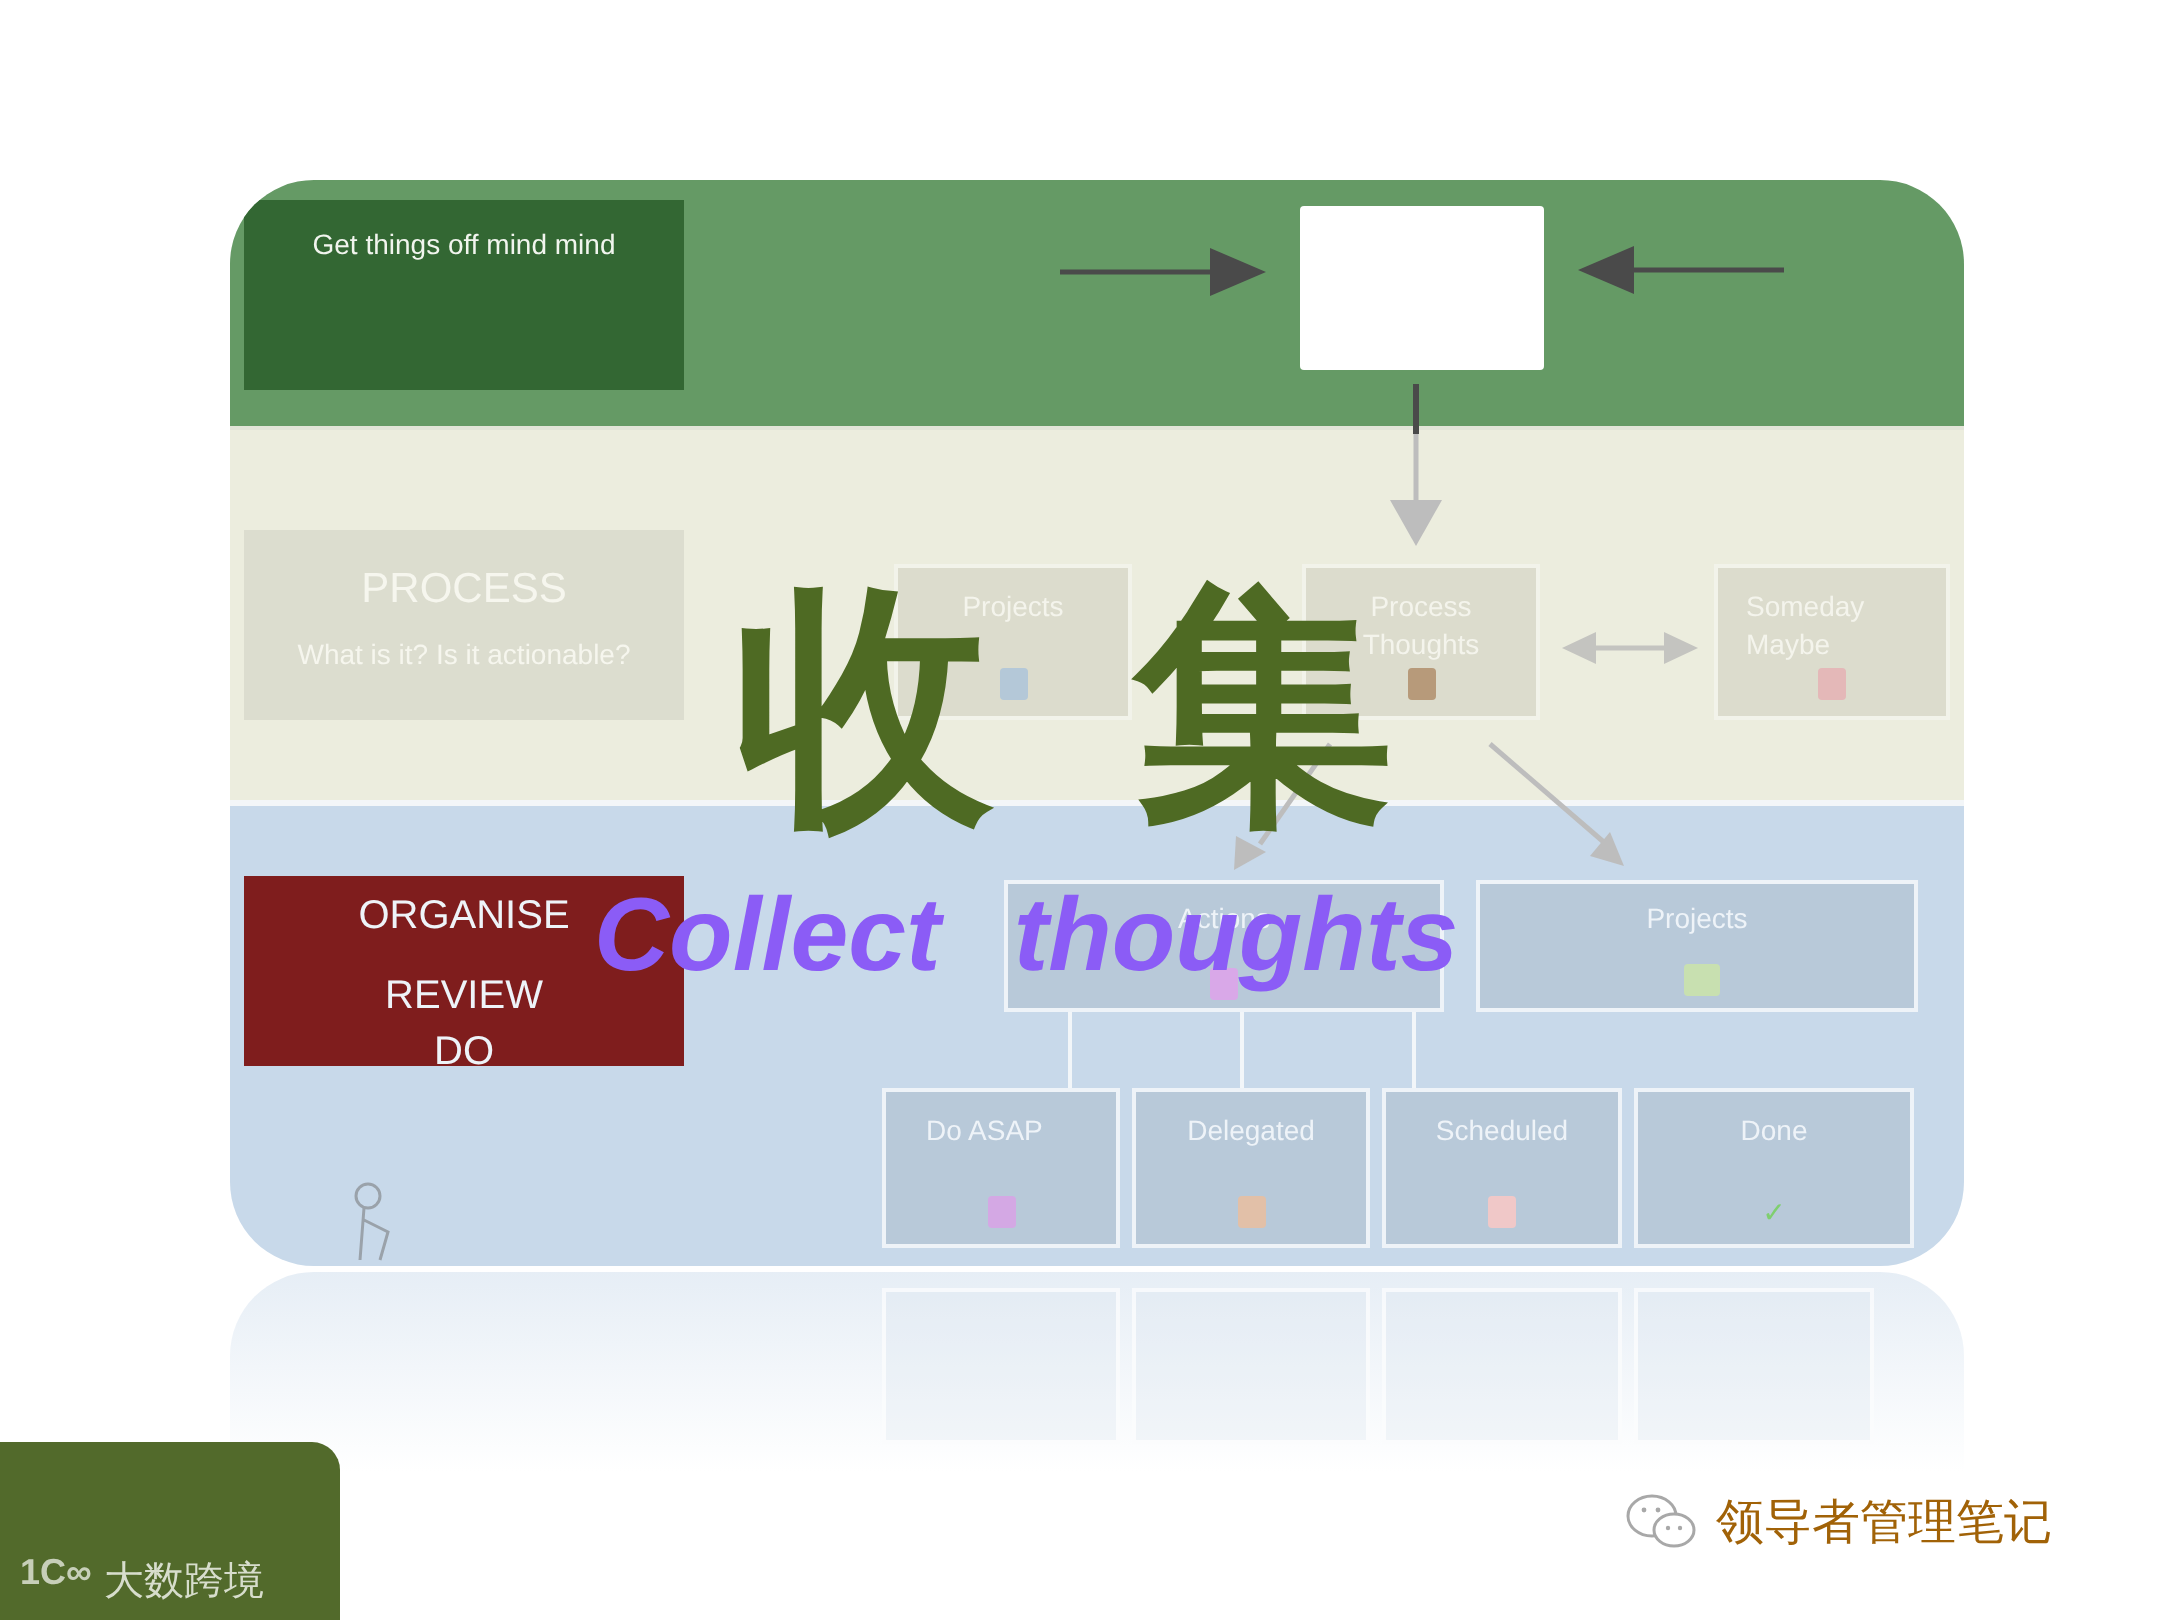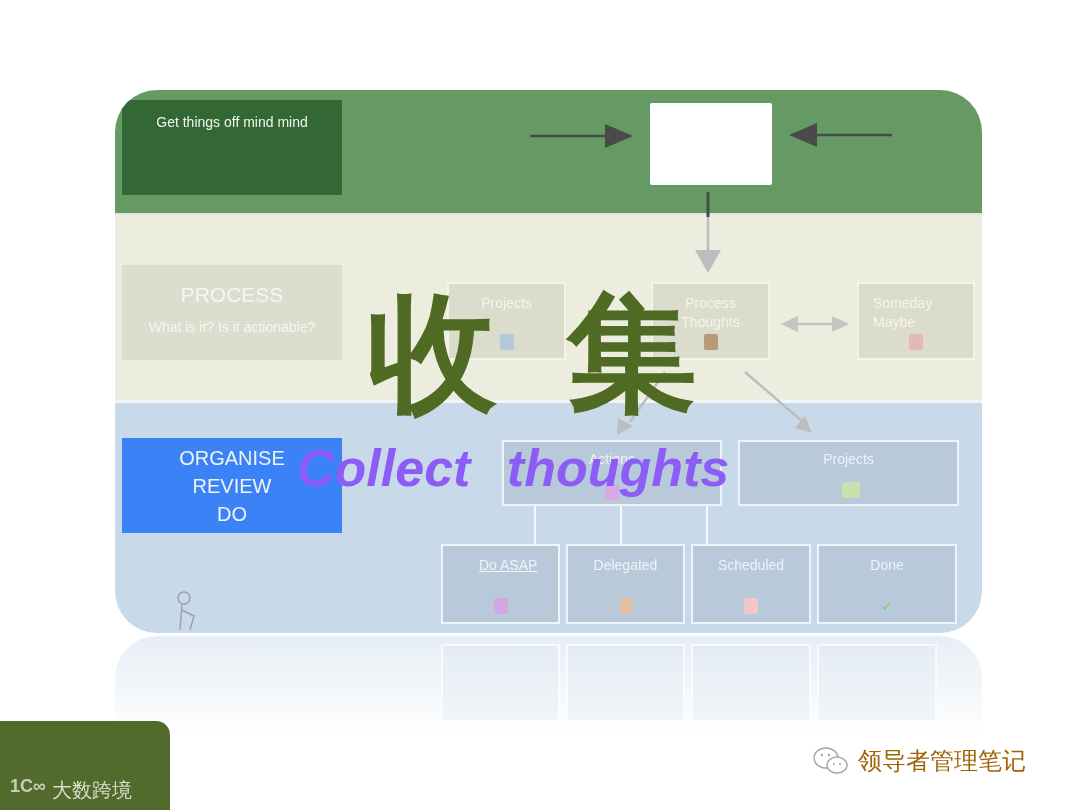--- a/index.html
+++ b/index.html
@@ -15,21 +15,21 @@
   .band-process { top: 123px; height: 187px; background: #ecedde; border-top: 2px solid #e2e5d8; }
   .band-organise { top: 310px; height: 233px; background: #c8d9ea; border-top: 3px solid #f3f6f8; }
 
   .label-box { position: absolute; text-align: center; }
   .collect-label { left: 7px; top: 10px; width: 220px; height: 95px; background: #336733; color: #f1f5ee; }
   .collect-label .t { font-size: 21px; margin-top: 20px; }
   .collect-label .s { font-size: 14px; margin-top: 14px; }
   .process-label { left: 7px; top: 175px; width: 220px; height: 95px; background: #dcddcf; color: #f6f6ee; }
   .process-label .t { font-size: 21px; margin-top: 18px; }
   .process-label .s { font-size: 14px; margin-top: 12px; }
-  .organise-label { left: 7px; top: 348px; width: 220px; height: 95px; background: #3b82f6; color: #eef3f8; }
+  .organise-label { left: 7px; top: 348px; width: 220px; height: 95px; background: #7f1d1d; color: #eef3f8; }
   .organise-label .t { font-size: 20px; line-height: 28px; margin-top: 6px; }
 
   .inbox-box { position: absolute; left: 535px; top: 13px; width: 122px; height: 82px; background: #ffffff; border-radius: 2px; }
 
   .node { position: absolute; border: 2px solid #f2f3ea; color: #f4f4ec; font-size: 14px; }
   .node.p { background: #dcdccd; }
   .node.o { background: #b8c9d9; border-color: #eef3f8; color: #eef3f8; }
   .node .nl { position: absolute; left: 0; right: 0; top: 10px; text-align: center; line-height: 19px; }
   .node .nl.left { text-align: left; padding-left: 14px; }
   .node .ic { position: absolute; width: 14px; height: 16px; left: 50%; margin-left: -7px; bottom: 8px; border-radius: 2px; }
@@ -108,39 +108,39 @@
     <div class="nl" style="padding:0 20px;">Process Thoughts</div>
     <div class="ic" style="background:#b79a7a;"></div>
   </div>
   <div class="node p" style="left:742px;top:192px;width:118px;height:78px;">
     <div class="nl left" style="padding-right:24px;">Someday Maybe</div>
     <div class="ic" style="background:#e4b8b8;"></div>
   </div>
 
   <div class="label-box organise-label">
     <div class="t">ORGANISE</div>
-    <div class="t" style="margin-top:0">REVIEW</div>
+    <div class="t" style="margin-top:12px">REVIEW</div>
     <div class="t" style="margin-top:0">DO</div>
   </div>
 
   <div class="node o" style="left:387px;top:350px;width:220px;height:66px;">
     <div class="nl" style="top:8px;">Actions</div>
     <div class="ic" style="background:#d9a8e8;bottom:4px;"></div>
   </div>
   <div class="node o" style="left:623px;top:350px;width:221px;height:66px;">
     <div class="nl" style="top:8px;">Projects</div>
     <div class="ic" style="background:#c8e0b0;bottom:6px;width:18px;"></div>
   </div>
 
   <div class="connector" style="left:419px;top:416px;width:2px;height:39px;"></div>
   <div class="connector" style="left:505px;top:416px;width:2px;height:39px;"></div>
   <div class="connector" style="left:591px;top:416px;width:2px;height:39px;"></div>
 
   <div class="node o" style="left:326px;top:454px;width:119px;height:80px;">
-    <div class="nl left" style="padding-left:36px;text-decoration:underline;">Do ASAP</div>
+    <div class="nl left" style="padding-left:20px;">Do ASAP</div>
     <div class="ic" style="background:#d4a8e4;"></div>
   </div>
   <div class="node o" style="left:451px;top:454px;width:119px;height:80px;">
     <div class="nl">Delegated</div>
     <div class="ic" style="background:#e2c0a8;"></div>
   </div>
   <div class="node o" style="left:576px;top:454px;width:120px;height:80px;">
     <div class="nl">Scheduled</div>
     <div class="ic" style="background:#f0c8c8;"></div>
   </div>

